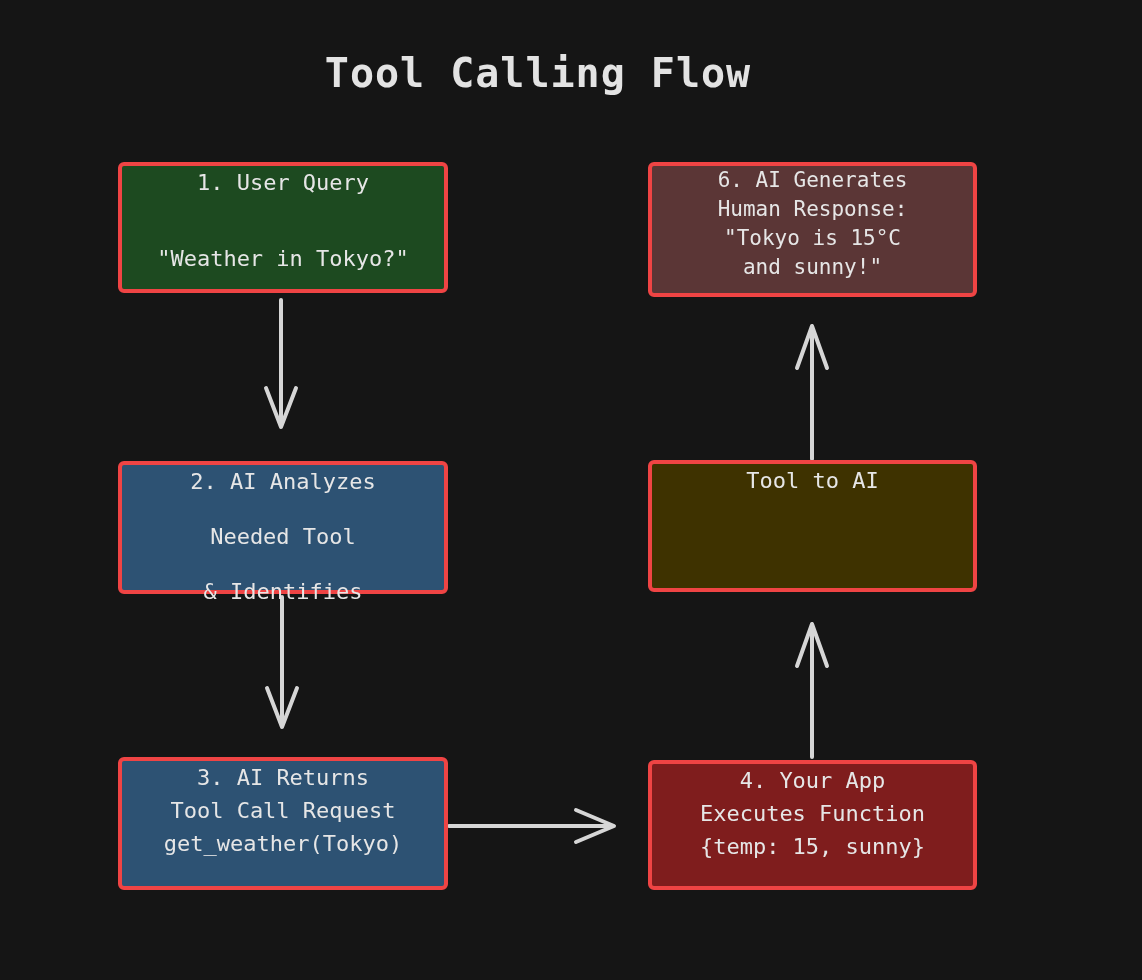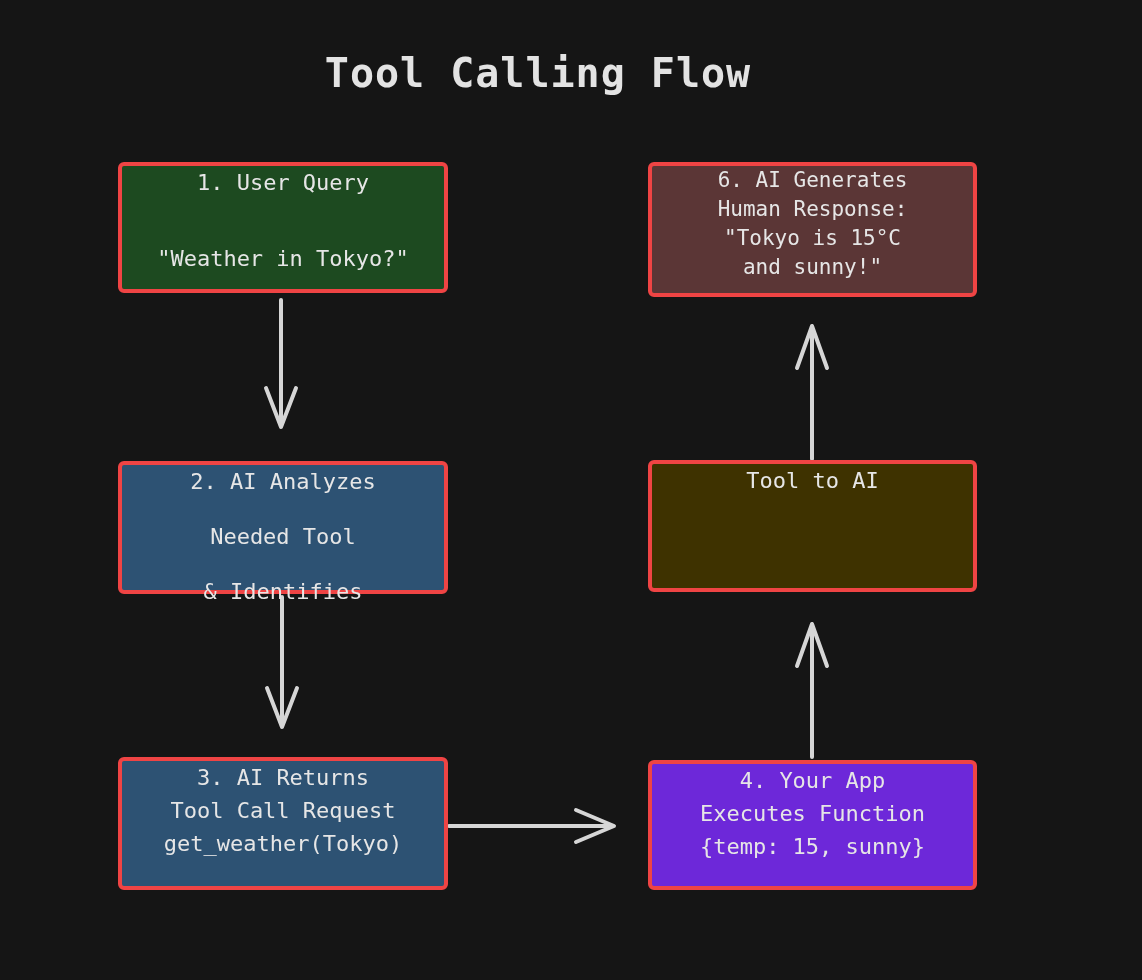--- a/index.html
+++ b/index.html
@@ -101,21 +101,21 @@
     <div>Needed Tool</div>
     <div>&amp; Identifies</div>
   </div>
 
   <div class="node" id="node-step3" style="background: rgb(45, 82, 115);">
     <div>3. AI Returns</div>
     <div>Tool Call Request</div>
     <div>get_weather(Tokyo)</div>
   </div>
 
-  <div class="node" id="node-step4" style="background: #6d28d9;">
+  <div class="node" id="node-step4" style="background: #7f1d1d;">
     <div>4. Your App</div>
     <div>Executes Function</div>
     <div>{temp: 15, sunny}</div>
   </div>
 
   <div class="node" id="node-step5" style="background: rgb(62, 50, 0);">
     <div>Tool to AI</div>
   </div>
 
   <div class="node" id="node-step6" style="background: rgb(91, 54, 54);">

